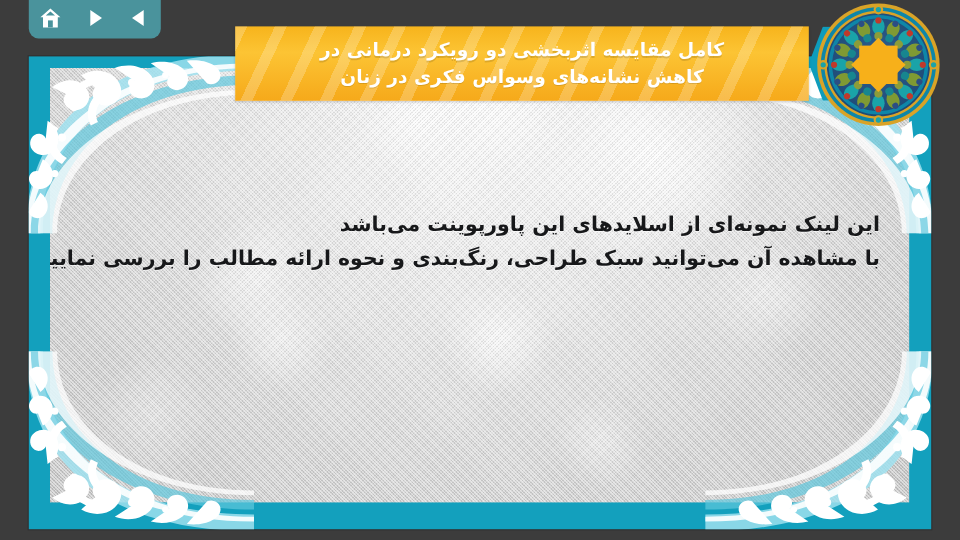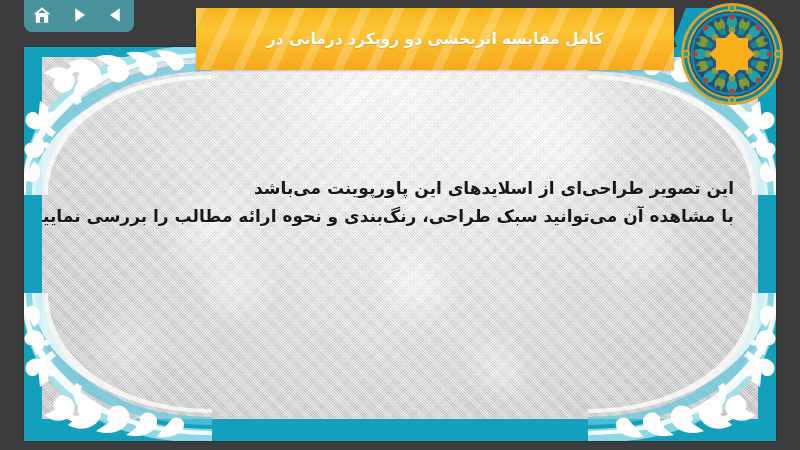--- a/index.html
+++ b/index.html
@@ -64,21 +64,21 @@
   
   .orn{position:absolute;width:190px;height:150px;pointer-events:none;}
   .orn svg{width:100%;height:100%;display:block;}
   .orn-tl{left:-2px;top:-2px;}
   .orn-tr{right:-2px;top:-2px;transform:scaleX(-1);}
   .orn-bl{left:-2px;bottom:-2px;transform:scaleY(-1);}
   .orn-br{right:-2px;bottom:-2px;transform:scale(-1,-1);}
 
   
   .title-wrap{
-    position:absolute;left:196px;top:8px;height:62px;width:520px;z-index:30;
+    position:absolute;left:196px;top:22px;height:62px;width:520px;z-index:30;
     display:flex;align-items:stretch;
   }
   .title-tail{
     width:42px;height:100%;
     background:#0e9cbb;
     clip-path:polygon(100% 0, 100% 100%, 28% 100%, 0 50%, 28% 0);
     flex:0 0 42px;
   }
   .title-band{
     flex:1 1 auto;position:relative;overflow:hidden;
@@ -146,21 +146,21 @@
       </span>
     </div>
   </div>
 
   <div class="slide">
 
     <div class="slide-inner">
       <div class="hatch"></div>
 
       <div class="body-text">
-        <div class="body-line">این تصویر طراحی‌ای از اسلایدهای این پاورپوینت می‌باشد</div>
+        <div class="body-line">این لینک نمونه‌ای از اسلایدهای این پاورپوینت می‌باشد</div>
         <div class="body-line">با مشاهده آن می‌توانید سبک طراحی، رنگ‌بندی و نحوه ارائه مطالب را بررسی نمایید</div>
       </div>
     </div>
 
     <div class="orn orn-tl">
       <svg viewBox="0 0 190 150" aria-hidden="true">
         <path d="M0 150 C0 62 62 0 190 0 L190 14 C74 14 14 70 14 150 Z" fill="#9fe0ee" opacity=".85"></path>
         <path d="M0 150 C0 70 70 8 190 8 L190 12 C76 12 12 72 12 150 Z" fill="#ffffff" opacity=".9"></path>
         <path d="M4 150 C4 78 78 18 190 18 L190 26 C86 26 22 82 22 150 Z" fill="#5fc8dd" opacity=".7"></path>
         <path d="M10 150 C10 86 88 30 190 30 L190 34 C92 34 26 88 26 150 Z" fill="#ffffff" opacity=".75"></path>
@@ -265,20 +265,21 @@
           <path d="M30 92 c-12-6-16-22-9-33 l6 3 c-5 9-2 20 7 25 z"></path>
         </g>
       </svg>
     </div>
   </div>
 
   <div class="title-wrap">
     <div class="title-tail"></div>
     <div class="title-band">
       <div class="title-line">کامل مقایسه اثربخشی دو رویکرد درمانی در</div>
+      <div class="title-line">کاهش نشانه‌های وسواس فکری در زنان</div>
     </div>
   </div>
 
   <div class="medallion">
     <svg viewBox="0 0 104 104" aria-hidden="true">
       <defs>
         <radialGradient id="medBg" cx="50%" cy="45%" r="55%">
           <stop offset="0%" stop-color="#2f5f8f"></stop>
           <stop offset="100%" stop-color="#1d4a76"></stop>
         </radialGradient>

